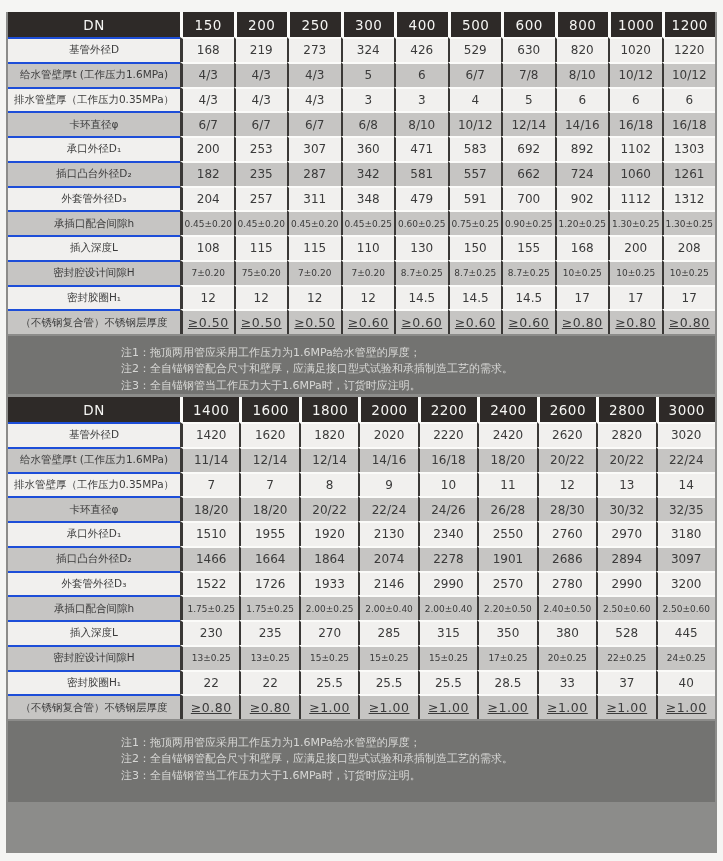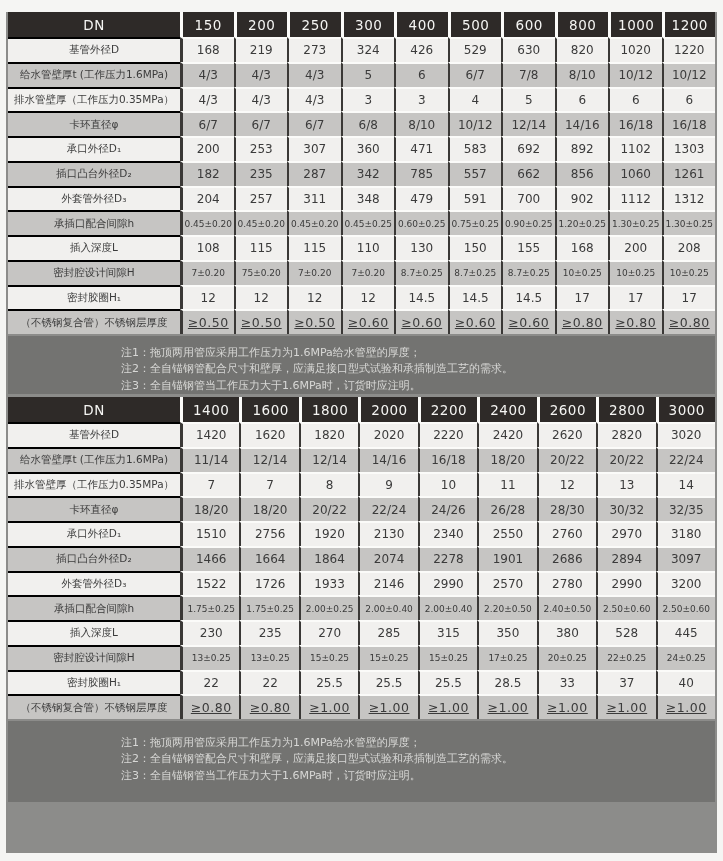--- a/index.html
+++ b/index.html
@@ -59,21 +59,21 @@
     font-size: 13.5px;
     font-weight: normal;
     letter-spacing: 0.5px;
   }
   thead th.colh { border-left: 3px solid #fbfbf9; }
   tbody th.rlabel {
     height: 24.75px;
     font-weight: normal;
     font-size: 10.5px;
     color: #3b3b3b;
-    border-top: 2px solid #000000;
+    border-top: 2px solid #1d4ed8;
   }
   tbody td {
     height: 24.75px;
     font-size: 12px;
     color: #3b3b3b;
     border-top: 2px solid #fbfbf9;
     border-left: 2px solid #3a3836;
   }
   tbody td.firstcol { border-left-width: 3px; }
   tbody tr.light th.rlabel, tbody tr.light td { background: #f1f0ee; }
@@ -197,24 +197,24 @@
               <td class="">892</td>
               <td class="">1102</td>
               <td class="">1303</td>
             </tr>
             <tr class="dark">
               <th class="rlabel">插口凸台外径D₂</th>
               <td class="firstcol">182</td>
               <td class="">235</td>
               <td class="">287</td>
               <td class="">342</td>
-              <td class="">785</td>
+              <td class="">581</td>
               <td class="">557</td>
               <td class="">662</td>
-              <td class="">856</td>
+              <td class="">724</td>
               <td class="">1060</td>
               <td class="">1261</td>
             </tr>
             <tr class="light">
               <th class="rlabel">外套管外径D₃</th>
               <td class="firstcol">204</td>
               <td class="">257</td>
               <td class="">311</td>
               <td class="">348</td>
               <td class="">479</td>
@@ -370,21 +370,21 @@
               <td class="">22/24</td>
               <td class="">24/26</td>
               <td class="">26/28</td>
               <td class="">28/30</td>
               <td class="">30/32</td>
               <td class="">32/35</td>
             </tr>
             <tr class="light">
               <th class="rlabel">承口外径D₁</th>
               <td class="firstcol">1510</td>
-              <td class="">2756</td>
+              <td class="">1955</td>
               <td class="">1920</td>
               <td class="">2130</td>
               <td class="">2340</td>
               <td class="">2550</td>
               <td class="">2760</td>
               <td class="">2970</td>
               <td class="">3180</td>
             </tr>
             <tr class="dark">
               <th class="rlabel">插口凸台外径D₂</th>

